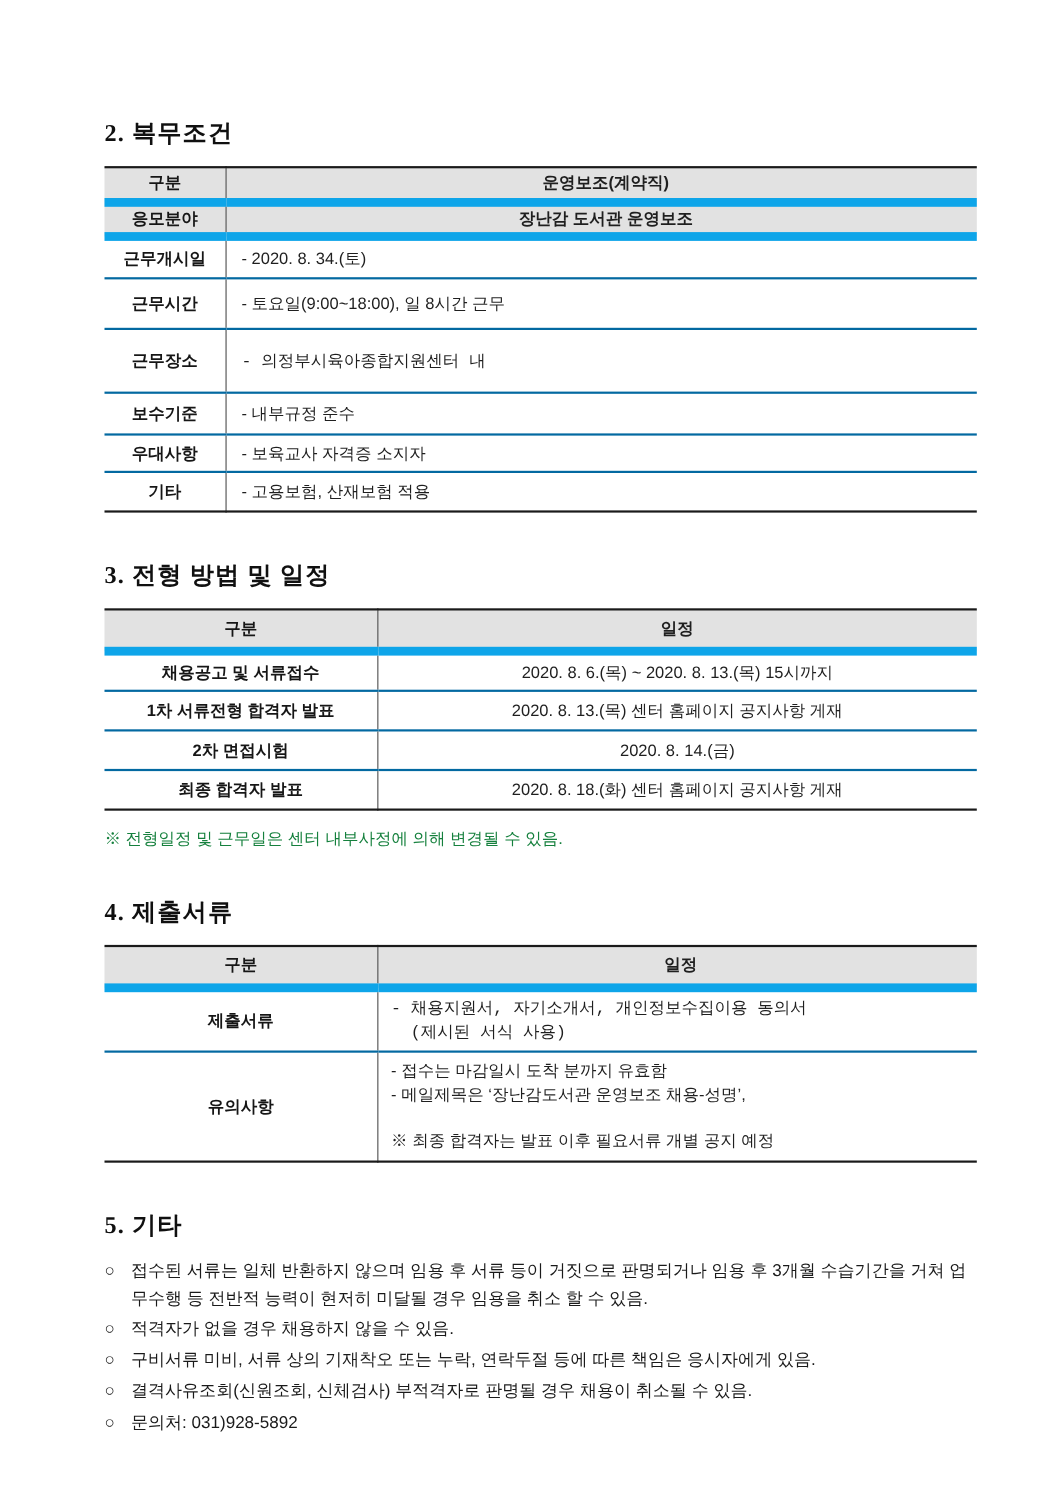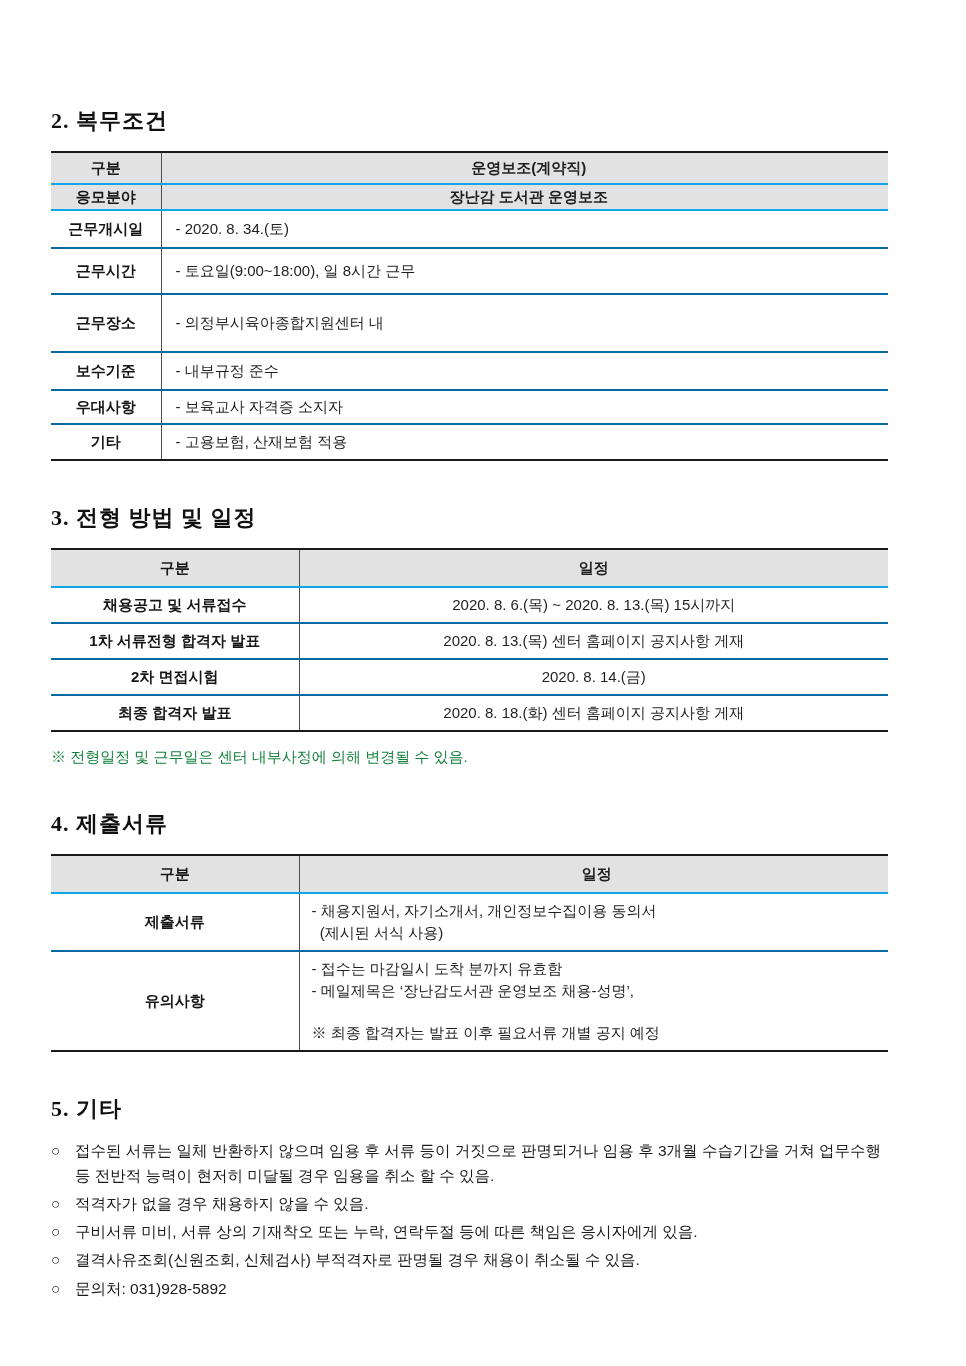--- a/index.html
+++ b/index.html
@@ -4,21 +4,21 @@
 <style>
   * { box-sizing: border-box; }
   html, body { margin: 0; padding: 0; }
   body {
     width: 966px; height: 1366px;
     background: #ffffff;
     font-family: "Liberation Sans", sans-serif;
     color: #1f1f1f;
     overflow: hidden;
   }
-  .page { padding: 106px 78px 0 51px; }
+  .page { padding: 106px 78px 0 95px; }
 
   .sec-title {
     font-family: "Liberation Serif", serif;
     font-size: 22px;
     font-weight: bold;
     color: #101010;
     letter-spacing: 1px;
     margin: 0 0 15px 0;
   }
   .sec { margin-bottom: 42px; }
@@ -32,40 +32,40 @@
     table-layout: fixed;
   }
   td { vertical-align: middle; padding: 2px 6px; }
   .label-cell {
     text-align: center;
     font-weight: bold;
     border-right: 1px solid #4d4d4d;
     color: #161616;
   }
   tr.hdr { background: #e2e2e2; }
-  tr.hdr td { border-bottom: 2px solid #0ea5e9; font-weight: bold; text-align: center; }
+  tr.hdr td { border-bottom: 8px solid #0ea5e9; font-weight: bold; text-align: center; }
   tr.data + tr.data td { border-top: 2px solid #0369a1; }
 
   
   .t2 .label-cell { width: 110px; }
   .t2 .value-cell { padding-left: 14px; text-align: left; }
   .t2 tr.hdr .value-cell { text-align: center; }
 
   
   .t3 .label-cell, .t4 .label-cell { width: 248px; }
   .t3 .value-cell { text-align: center; }
   .t4 .value-cell { padding-left: 12px; text-align: left; }
 
   .h26 td { height: 26px; }
   .h32 td { height: 32px; }
   .h34 td { height: 34px; }
   .h36 td { height: 36px; }
   .h38 td { height: 38px; }
   .h46 td { height: 46px; }
-  .h58 td { height: 58px; }
+  .h58 td { height: 58px; font-family: Liberation Mono, monospace; }
   .h100 td { height: 100px; }
 
   .vline { white-space: pre-wrap; line-height: 22px; min-height: 20px; }
 
   .note { font-size: 15px; margin-top: 16px; color: #15803d; }
 
   .etc-list { margin-top: 14px; }
   .etc-item {
     display: flex;
     font-size: 15.5px;

